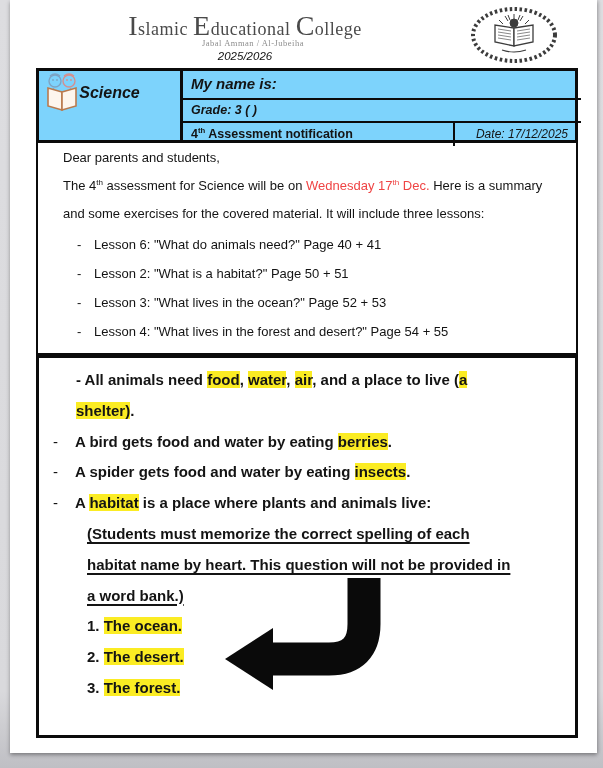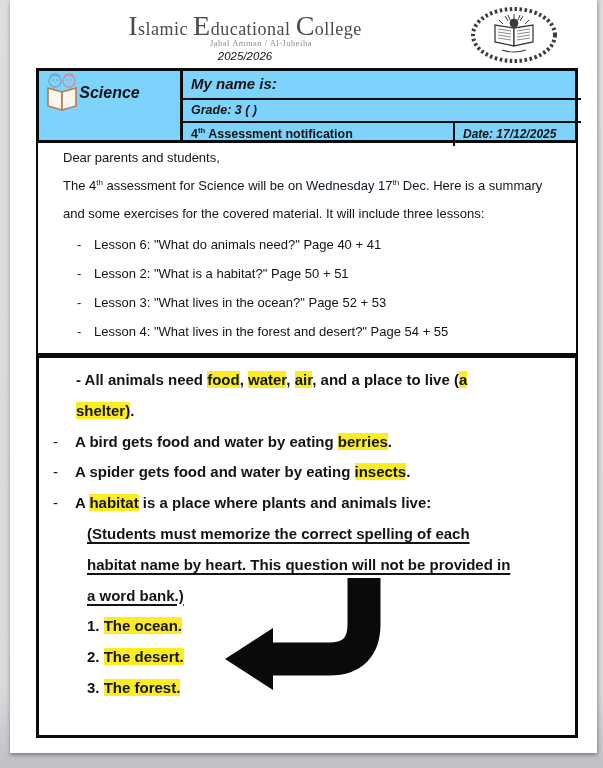--- a/index.html
+++ b/index.html
@@ -15,21 +15,21 @@
     box-shadow:0 2px 4px rgba(0,0,0,.35), 2px 0 3px rgba(0,0,0,.08);
   }
   
   .hdr-title{
     position:absolute;top:10px;left:0;width:470px;text-align:center;
     font-family:"Liberation Serif", serif;color:#4a4a4a;
     font-size:18px;letter-spacing:.5px;white-space:nowrap;
   }
   .hdr-title .cap{font-size:28px;}
   .hdr-sub{
-    position:absolute;top:38px;left:16px;width:470px;text-align:center;
+    position:absolute;top:38px;left:8px;width:470px;text-align:center;
     font-family:"Liberation Serif", serif;color:#8d8d8d;font-size:8.5px;letter-spacing:.5px;
   }
   .hdr-year{
     position:absolute;top:50px;left:0;width:470px;text-align:center;
     font-weight:normal;font-style:italic;font-size:11.5px;color:#111;
   }
   .logo{position:absolute;top:6px;left:458px;width:92px;height:58px;}
   
   .info{
     position:absolute;left:26px;top:68px;width:542px;height:75px;
@@ -58,21 +58,21 @@
   .row-assess{
     position:absolute;left:144px;top:52px;width:398px;height:23px;box-sizing:border-box;
   }
   .cell-assess{
     position:absolute;left:0;top:0;width:272px;height:100%;
     border-right:2.5px solid #0b0b0b;box-sizing:border-box;
     font-weight:bold;font-size:12.5px;padding:4px 0 0 8px;
   }
   .cell-date{
     position:absolute;left:272px;top:0;width:126px;height:100%;box-sizing:border-box;
-    font-weight:bold;font-style:italic;font-size:12px;padding:4px 0 0 8px;
+    font-weight:normal;font-style:italic;font-size:12px;padding:4px 0 0 8px;text-align:center;
   }
   
   .notice{
     position:absolute;left:26px;top:143px;width:542px;height:212px;
     border:2px solid #0b0b0b;border-top:none;box-sizing:border-box;
     font-size:13px;
     padding-left:20px;
   }
   .notice .para{padding:0 6px 0 5px;line-height:27px;margin-top:1px;}
   .lessons{margin-top:3px;}
@@ -84,21 +84,21 @@
     border:3px solid #0b0b0b;box-sizing:border-box;background:transparent;
     font-weight:bold;font-size:15px;padding-left:24px;
   }
   .summary .lines{position:absolute;left:0;top:7px;width:100%;}
   .summary .line{position:relative;line-height:30.8px;white-space:nowrap;}
   .summary .line.cont{padding-left:37px;}
   .summary .line.bullet{padding-left:36px;}
   .summary .line.plain{padding-left:36px;margin-left:12px;}
   .summary .line .dash{position:absolute;left:14px;font-weight:normal;}
   .hl{background:#fbec23;}
-  .red{color:#0f172a;}
+  .red{color:#ef4444;}
   .u{text-decoration:underline;text-decoration-thickness:2px;text-underline-offset:3px;}
   .sup{font-size:62%;vertical-align:super;line-height:0;}
   .arrow-svg{position:absolute;left:0;top:0;width:542px;height:383px;pointer-events:none;}
 </style>
 </head>
 <body>
 
 <div class="page">
 
   <div class="hdr-title"><span class="cap">I</span><span>slamic </span><span class="cap">E</span><span>ducational </span><span class="cap">C</span><span>ollege</span></div>

